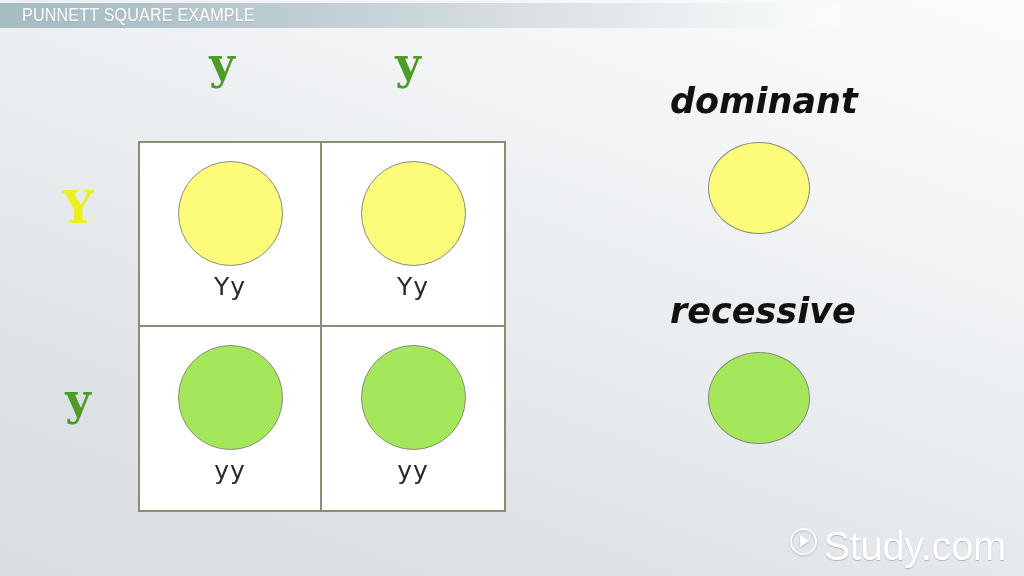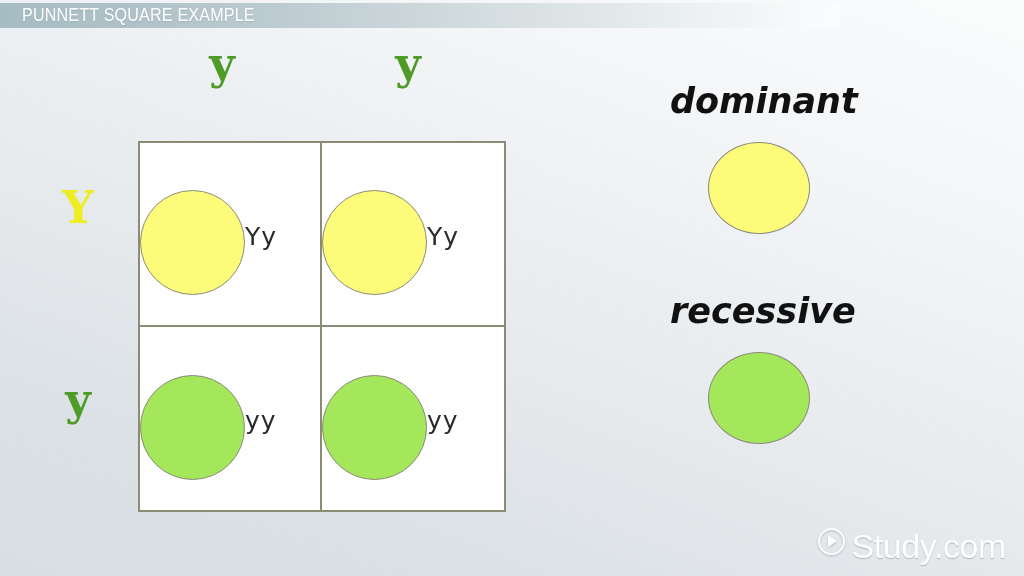--- a/index.html
+++ b/index.html
@@ -69,21 +69,21 @@
     display: grid;
     grid-template-columns: 1fr 1fr;
     grid-template-rows: 1fr 1fr;
   }
   .pcell {
     position: relative;
     box-sizing: border-box;
     border-right: 2px solid #8c8c74;
     border-bottom: 2px solid #8c8c74;
     display: flex;
-    flex-direction: row;
+    flex-direction: column;
     align-items: center;
     justify-content: flex-start;
     background: #ffffff;
   }
   .pcell.col-last { border-right: none; }
   .pcell.row-last { border-bottom: none; }
 
   .pea {
     border-radius: 50%;
     border: 1.5px solid #8a8a7c;
@@ -173,21 +173,21 @@
     content: "";
     position: absolute;
     left: 8px;
     top: 5.5px;
     border-style: solid;
     border-width: 6px 0 6px 9px;
     border-color: transparent transparent transparent #ffffff;
   }
   #watermark-text {
     font-family: "Liberation Sans", sans-serif;
-    font-size: 34px;
+    font-size: 40px;
     font-weight: 400;
     color: #ffffff;
     letter-spacing: -0.4px;
     line-height: 32px;
     text-shadow: 0 1px 1px rgba(120,135,145,0.55);
     margin-top: 10px;
   }
 </style>
 </head>
 <body>

